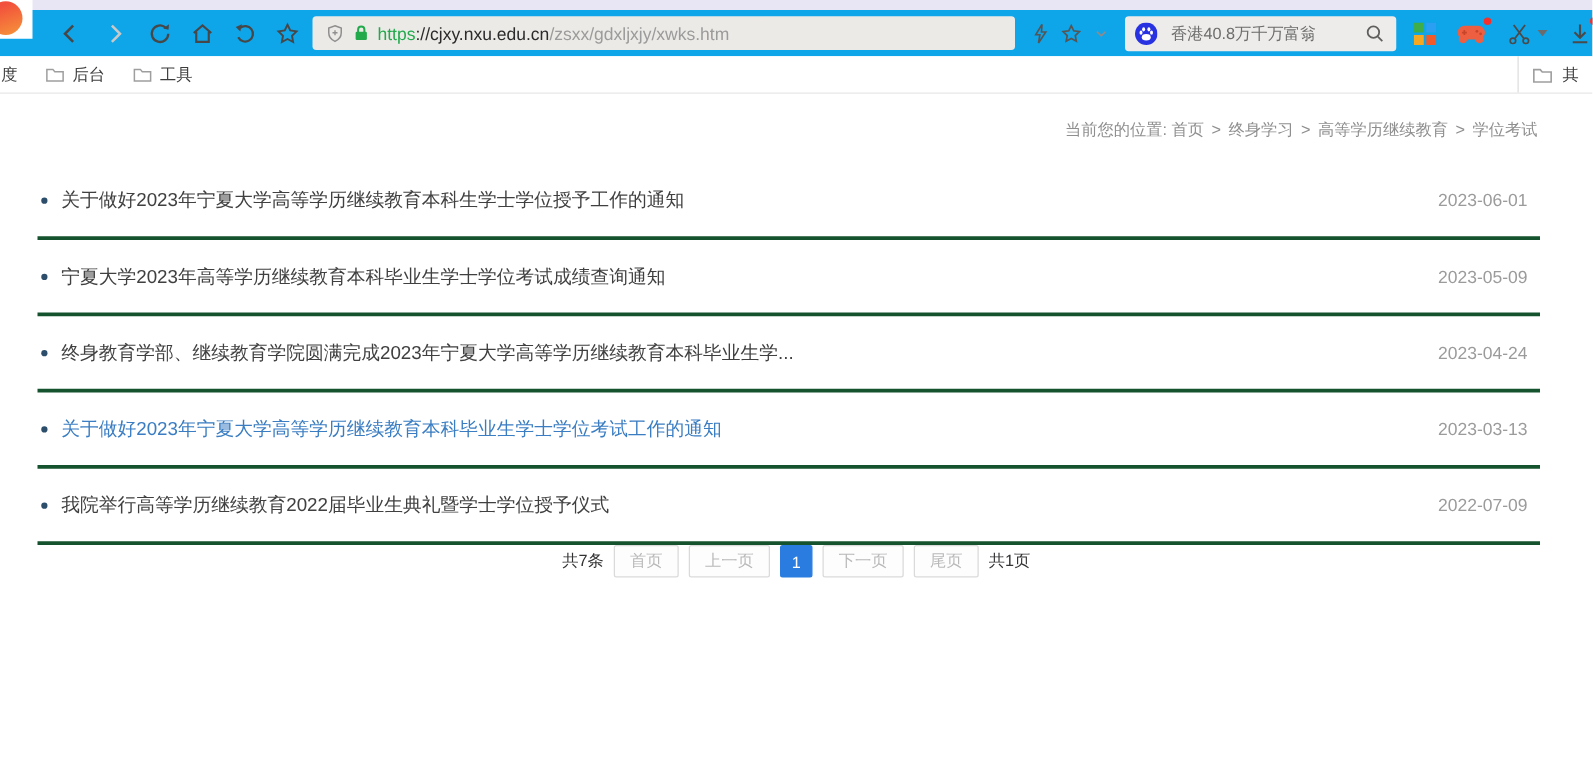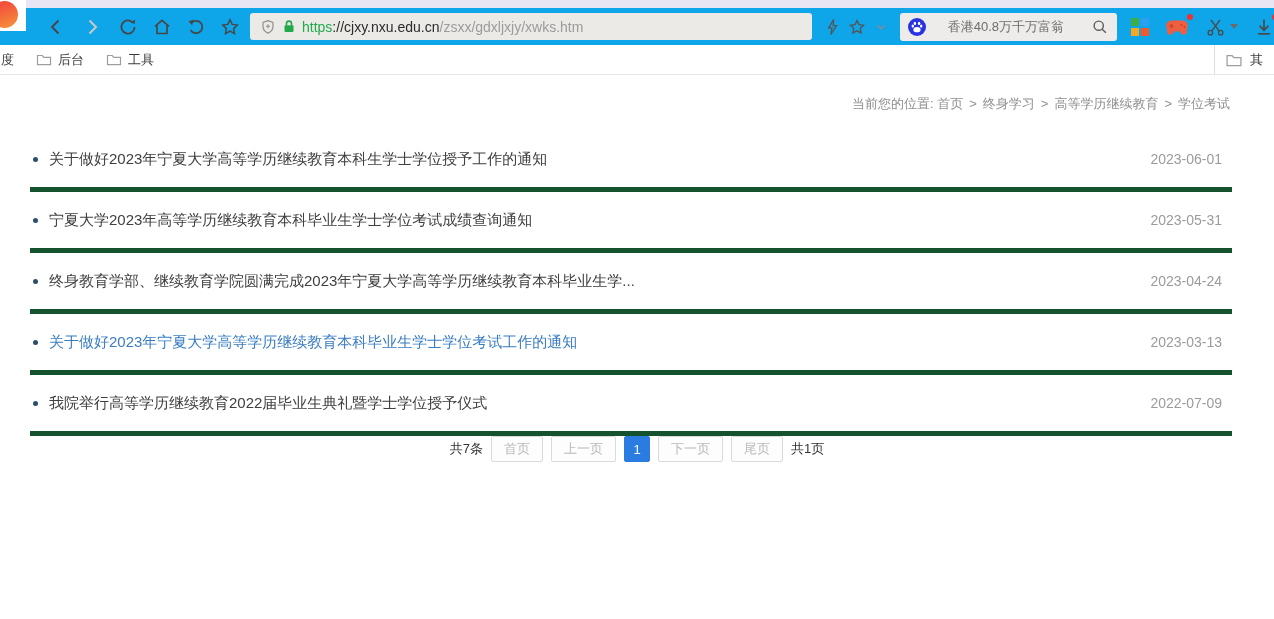--- a/index.html
+++ b/index.html
@@ -22,21 +22,21 @@
   .gap16{margin-left:16px;} .gap14{margin-left:14px;} .gap12{margin-left:12px;} .gap8{margin-left:8px;}
 
   .url-bar { margin-left:10px; width:580px; height:27px; background:#eceae7;
     border-radius:3px; display:flex; align-items:center; padding:0 10px; gap:6px;
     font-size:14px; cursor:text; }
   .url-scheme { color:#21a94c; }
   .url-host { color:#2b2b2b; }
   .url-path { color:#9b9b9b; }
 
   .search-box { margin-left:12px; width:224px; height:28px; background:#edecea;
-    border-radius:3px; display:flex; align-items:center; padding:0 8px; gap:22px;
+    border-radius:3px; display:flex; align-items:center; padding:0 8px; gap:11px;
     cursor:text; }
   .search-query { flex:1; font-size:13px; color:#6d6d6d; white-space:nowrap;
     overflow:hidden; }
 
   .ext-area { display:flex; align-items:center; margin-left:14px; gap:16px; }
   .badge-wrap { position:relative; display:flex; }
   .red-dot { position:absolute; top:-3px; right:-4px; width:6px; height:6px;
     border-radius:50%; background:#f5302a; }
   .scissors-group { display:flex; align-items:center; gap:4px; }
 
@@ -51,21 +51,21 @@
 
   
   .content { background:#fff; }
   .breadcrumb { text-align:right; padding:20px 44px 0 0; font-size:13px;
     color:#8f8f8f; height:40px; }
   .breadcrumb a { color:#8f8f8f; text-decoration:none; cursor:pointer; }
   .crumb-sep { margin:0 6px; }
 
   .news-list { list-style:none; margin:16px 42px 0 30px; }
   .news-row { height:61px; display:flex; align-items:center;
-    border-bottom:5px solid #14532d; }
+    border-bottom:3px solid #14532d; }
   .bullet { width:5px; height:5px; border-radius:50%; background:#2d4e6b;
     margin:0 11px 0 3px; flex:none; }
   .news-title { flex:1; font-size:15px; color:#404040; text-decoration:none;
     white-space:nowrap; overflow:hidden; cursor:pointer; }
   .news-row.hl .news-title { color:#3a7dc2; }
   .news-date { font-size:14px; color:#9b9b9b; padding-right:10px; flex:none; }
 
   .pagination { display:flex; align-items:center;
     justify-content:center; gap:8px; font-size:13px; color:#333; }
   .pg-btn { height:26px; padding:0 12px; background:#fdfdfd; border:1px solid #dadada;
@@ -281,21 +281,21 @@
   <ul class="news-list" id="news-list">
     <li class="news-row">
       <span class="bullet"></span>
       <a class="news-title">关于做好2023年宁夏大学高等学历继续教育本科生学士学位授予工作的通知</a>
       <span class="news-date">2023-06-01</span>
     </li>
 
     <li class="news-row">
       <span class="bullet"></span>
       <a class="news-title">宁夏大学2023年高等学历继续教育本科毕业生学士学位考试成绩查询通知</a>
-      <span class="news-date">2023-05-31</span>
+      <span class="news-date">2023-05-09</span>
     </li>
 
     <li class="news-row">
       <span class="bullet"></span>
       <a class="news-title">终身教育学部、继续教育学院圆满完成2023年宁夏大学高等学历继续教育本科毕业生学...</a>
       <span class="news-date">2023-04-24</span>
     </li>
 
     <li class="news-row hl">
       <span class="bullet"></span>

